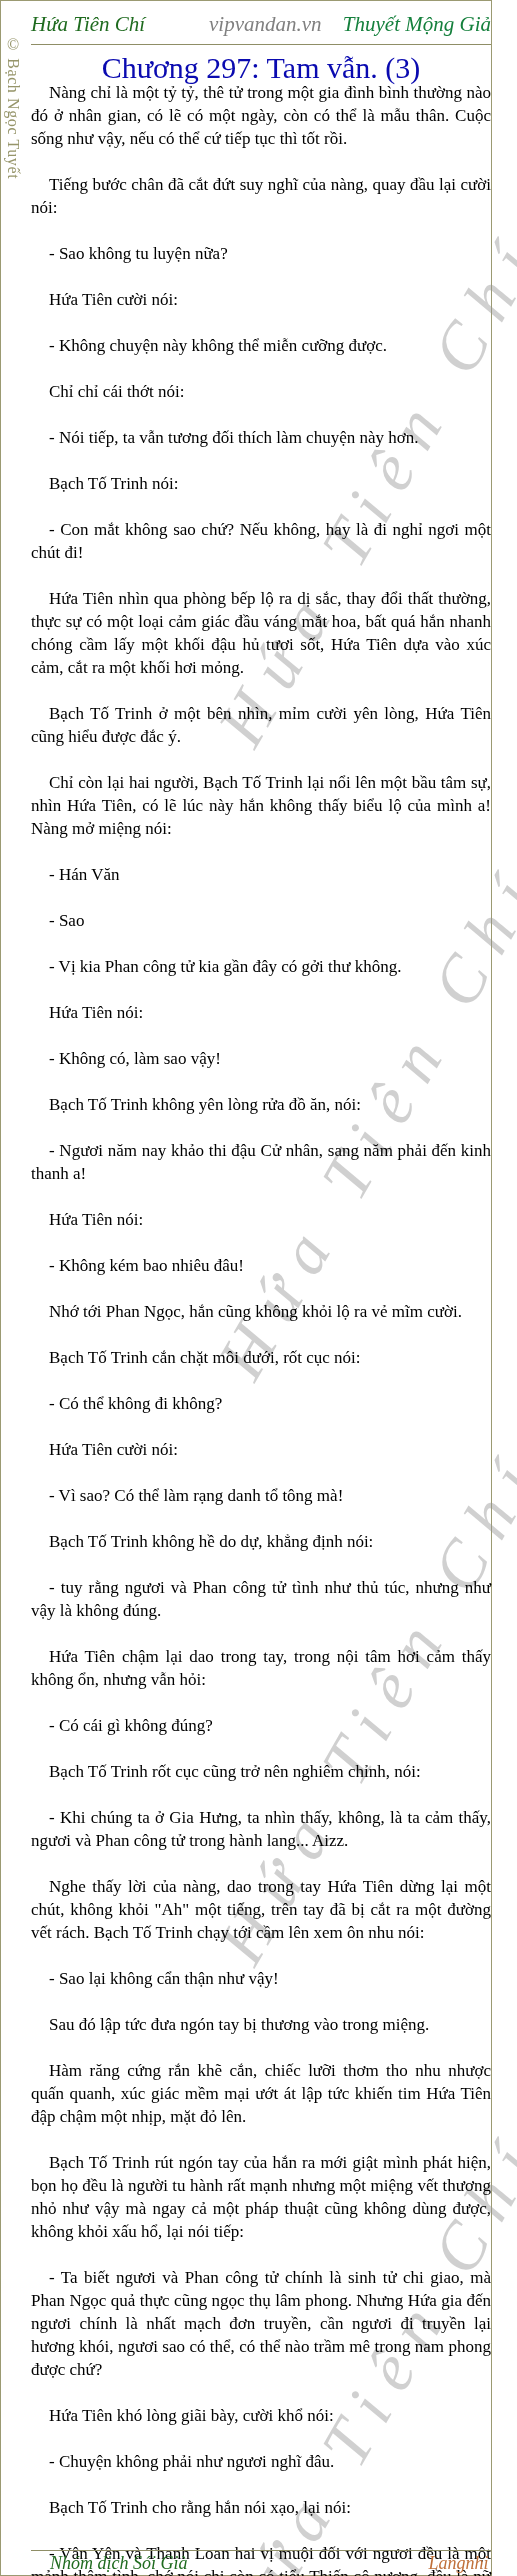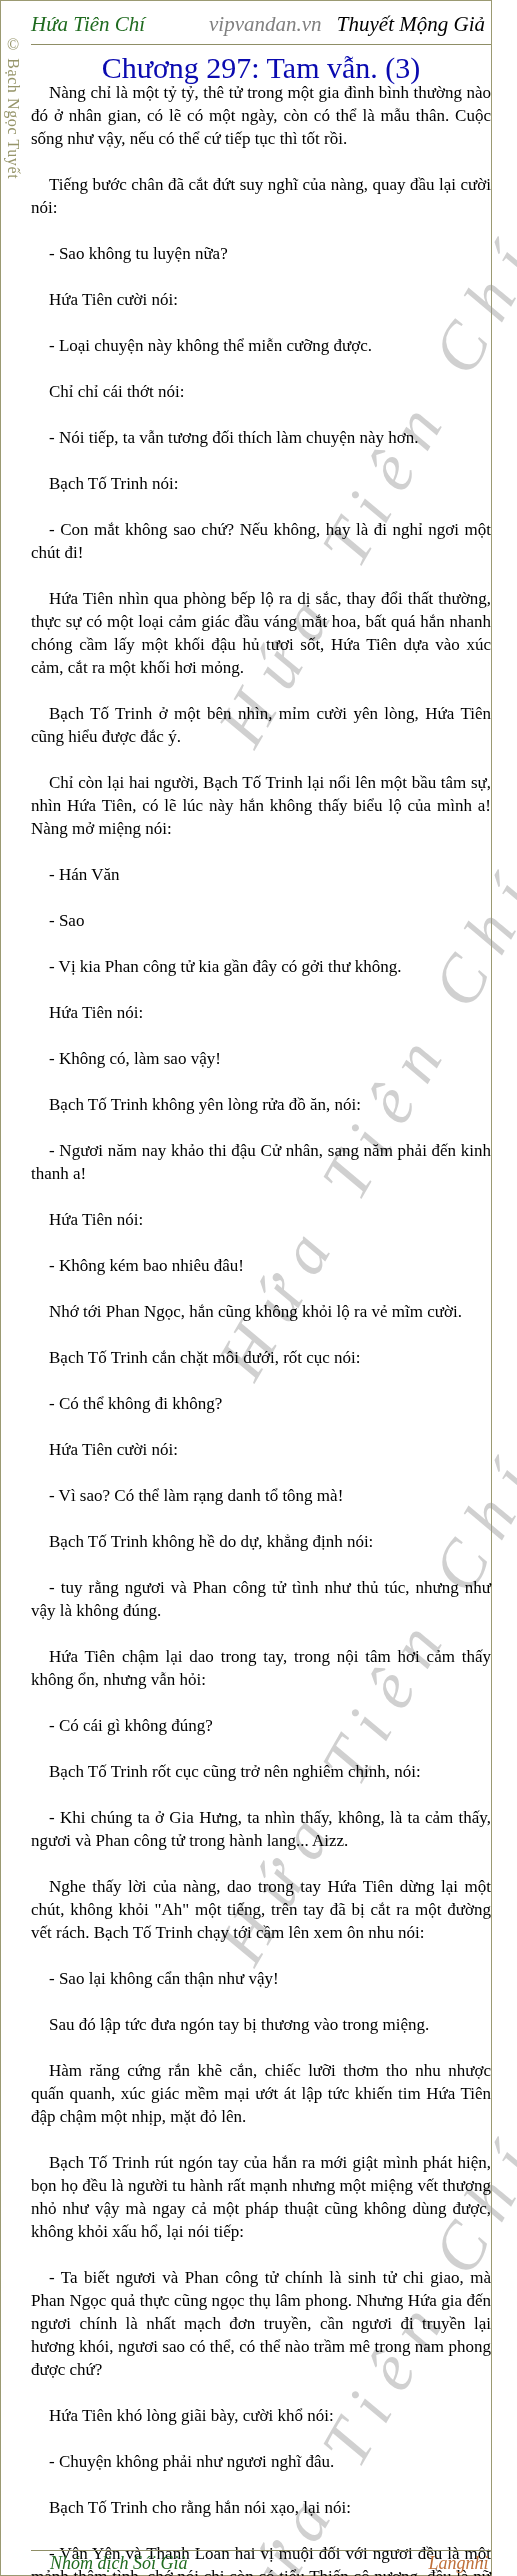--- a/index.html
+++ b/index.html
@@ -14,21 +14,21 @@
     border: 1.8px solid #9b9a72;
     background: #ffffff;
   }
   .header {
     position: absolute; left: 30px; top: 4.9px; width: 460px; height: 38px;
     border-bottom: 1.8px solid #8f8e66;
   }
   .header span { position: absolute; top: 6px; font-style: italic; font-size: 21px; }
   .h-left { left: 0; color: #1f6b1f; }
   .h-mid { left: 178px; color: #808080; }
-  .h-right { right: 6px; color: #000000; }
+  .h-right { right: 0; color: #15803d; }
   .side {
     position: absolute; left: 3.7px; top: 35px; width: 17px; height: 158px;
     writing-mode: vertical-rl; color: #96956a; font-size: 16px; letter-spacing: 0.6px;
   }
   .title {
     position: absolute; left: 30px; top: 50px; width: 460px; text-align: center;
     color: #0a0ab0; font-size: 30px;
   }
   .content {
     position: absolute; left: 30px; top: 80px; width: 460px;
@@ -65,21 +65,21 @@
   <div class="watermark" style="left:201px; top:719px;">Hứa Tiên Chí</div>
   <div class="watermark" style="left:201px; top:1352px;">Hứa Tiên Chí</div>
   <div class="watermark" style="left:201px; top:1937px;">Hứa Tiên Chí</div>
   <div class="watermark" style="left:201px; top:2619px;">Hứa Tiên Chí</div>
 
   <div class="content" id="content">
       <p>Nàng chỉ là một tỷ tỷ, thê tử trong một gia đình bình thường nào đó ở nhân gian, có lẽ có một ngày, còn có thể là mẫu thân. Cuộc sống như vậy, nếu có thể cứ tiếp tục thì tốt rồi.</p>
       <p>Tiếng bước chân đã cắt đứt suy nghĩ của nàng, quay đầu lại cười nói:</p>
       <p>- Sao không tu luyện nữa?</p>
       <p>Hứa Tiên cười nói:</p>
-      <p>- Loại chuyện này không thể miễn cưỡng được.</p>
+      <p>- Không chuyện này không thể miễn cưỡng được.</p>
       <p>Chỉ chỉ cái thớt nói:</p>
       <p>- Nói tiếp, ta vẫn tương đối thích làm chuyện này hơn.</p>
       <p>Bạch Tố Trinh nói:</p>
       <p>- Con mắt không sao chứ? Nếu không, hay là đi nghỉ ngơi một chút đi!</p>
       <p>Hứa Tiên nhìn qua phòng bếp lộ ra dị sắc, thay đổi thất thường, thực sự có một loại cảm giác đầu váng mắt hoa, bất quá hắn nhanh chóng cầm lấy một khối đậu hủ tươi sốt, Hứa Tiên dựa vào xúc cảm, cắt ra một khối hơi mỏng.</p>
       <p>Bạch Tố Trinh ở một bên nhìn, mỉm cười yên lòng, Hứa Tiên cũng hiểu được đắc ý.</p>
       <p>Chỉ còn lại hai người, Bạch Tố Trinh lại nổi lên một bầu tâm sự, nhìn Hứa Tiên, có lẽ lúc này hắn không thấy biểu lộ của mình a! Nàng mở miệng nói:</p>
       <p>- Hán Văn</p>
       <p>- Sao</p>
       <p>- Vị kia Phan công tử kia gần đây có gởi thư không.</p>

